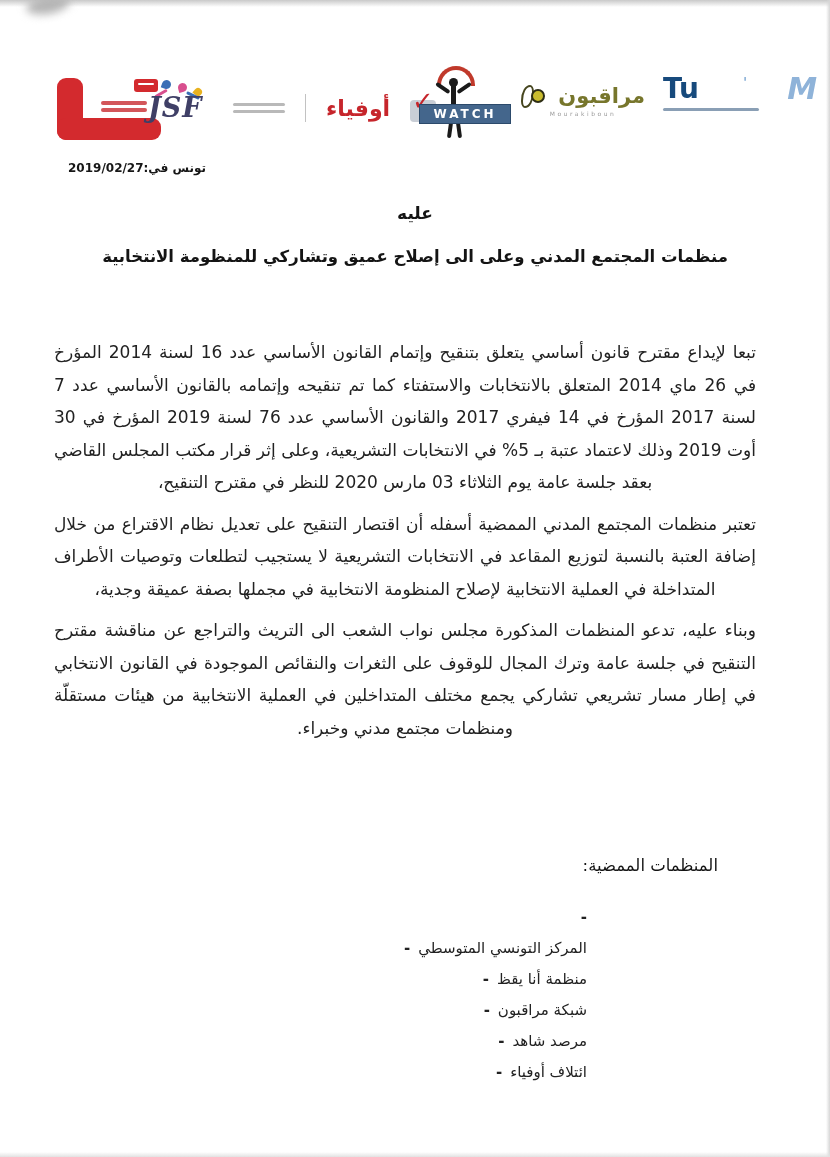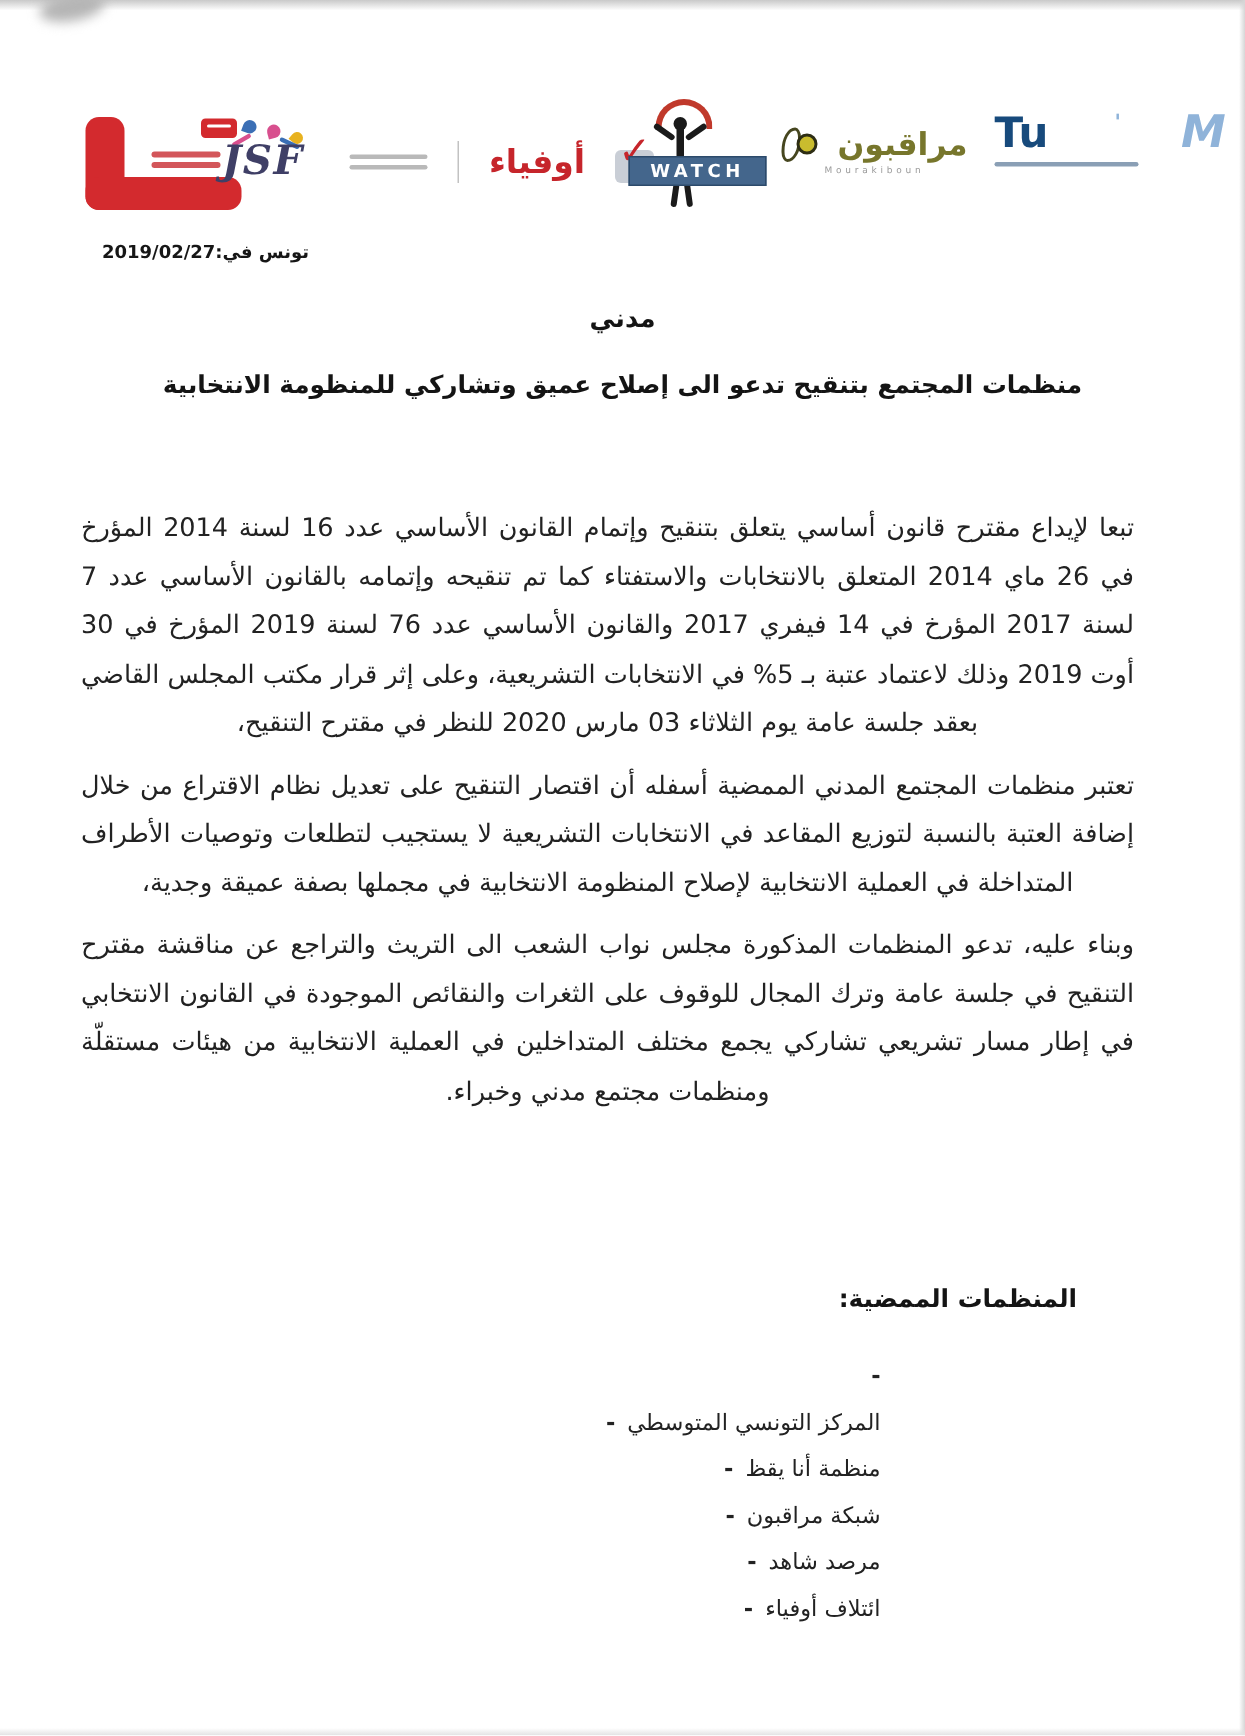--- a/index.html
+++ b/index.html
@@ -85,21 +85,21 @@
 
   
   .date-line{position:absolute;left:68px;top:161px;direction:rtl;font-weight:bold;font-size:12px;color:#161616;}
   .doc-title{position:absolute;left:0;top:203px;width:100%;text-align:center;font-weight:bold;font-size:17px;color:#141414;}
   .doc-subtitle{position:absolute;left:0;top:247px;width:100%;text-align:center;direction:rtl;
     font-weight:bold;font-size:16.5px;color:#141414;}
   .body-text{position:absolute;left:54px;top:336px;width:702px;direction:rtl;
     text-align:justify;text-align-last:center;-moz-text-align-last:center;
     font-size:17px;line-height:32.5px;color:#222222;}
   .body-text p{margin:0 0 9px 0;}
-  .sig-heading{position:absolute;top:856px;right:112px;direction:rtl;font-weight:bold;font-size:16.5px;color:#141414;}
+  .sig-heading{position:absolute;top:856px;right:112px;direction:rtl;font-weight:normal;font-size:16.5px;color:#141414;}
   .sig-list{position:absolute;top:902px;right:243px;list-style:none;margin:0;padding:0;}
   .sig-item{display:flex;justify-content:flex-end;align-items:baseline;gap:8px;
     line-height:31px;font-size:15px;color:#222222;}
   .sig-item .marker{font-weight:bold;}
   .sig-item .name{direction:rtl;}
 </style>
 </head>
 <body>
 
 <div class="page">
@@ -164,23 +164,23 @@
       <span class="tm-tu">Tu</span>
       <span class="tm-tick">'</span>
       <span class="tm-m">M</span>
       <span class="tm-ed">ed</span>
     </div>
     <div class="tm-sub"></div>
   </div>
 
   <div class="date-line">تونس في:2019/02/27</div>
 
-  <div class="doc-title">مدني</div>
-
-  <div class="doc-subtitle">منظمات المجتمع بتنقيح تدعو الى إصلاح عميق وتشاركي للمنظومة الانتخابية</div>
+  <div class="doc-title">عليه</div>
+
+  <div class="doc-subtitle">منظمات المجتمع المدني وعلى الى إصلاح عميق وتشاركي للمنظومة الانتخابية</div>
 
   <div class="body-text">
     <p>تبعا لإيداع مقترح قانون أساسي يتعلق بتنقيح وإتمام القانون الأساسي عدد 16 لسنة 2014 المؤرخ في 26 ماي 2014 المتعلق بالانتخابات والاستفتاء كما تم تنقيحه وإتمامه بالقانون الأساسي عدد 7 لسنة 2017 المؤرخ في 14 فيفري 2017 والقانون الأساسي عدد 76 لسنة 2019 المؤرخ في 30 أوت 2019 وذلك لاعتماد عتبة بـ 5% في الانتخابات التشريعية، وعلى إثر قرار مكتب المجلس القاضي بعقد جلسة عامة يوم الثلاثاء 03 مارس 2020 للنظر في مقترح التنقيح،</p>
     <p>تعتبر منظمات المجتمع المدني الممضية أسفله أن اقتصار التنقيح على تعديل نظام الاقتراع من خلال إضافة العتبة بالنسبة لتوزيع المقاعد في الانتخابات التشريعية لا يستجيب لتطلعات وتوصيات الأطراف المتداخلة في العملية الانتخابية لإصلاح المنظومة الانتخابية في مجملها بصفة عميقة وجدية،</p>
     <p>وبناء عليه، تدعو المنظمات المذكورة مجلس نواب الشعب الى التريث والتراجع عن مناقشة مقترح التنقيح في جلسة عامة وترك المجال للوقوف على الثغرات والنقائص الموجودة في القانون الانتخابي في إطار مسار تشريعي تشاركي يجمع مختلف المتداخلين في العملية الانتخابية من هيئات مستقلّة ومنظمات مجتمع مدني وخبراء.</p>
   </div>
 
   <div class="sig-heading">المنظمات الممضية:</div>
 
   <ul class="sig-list">

